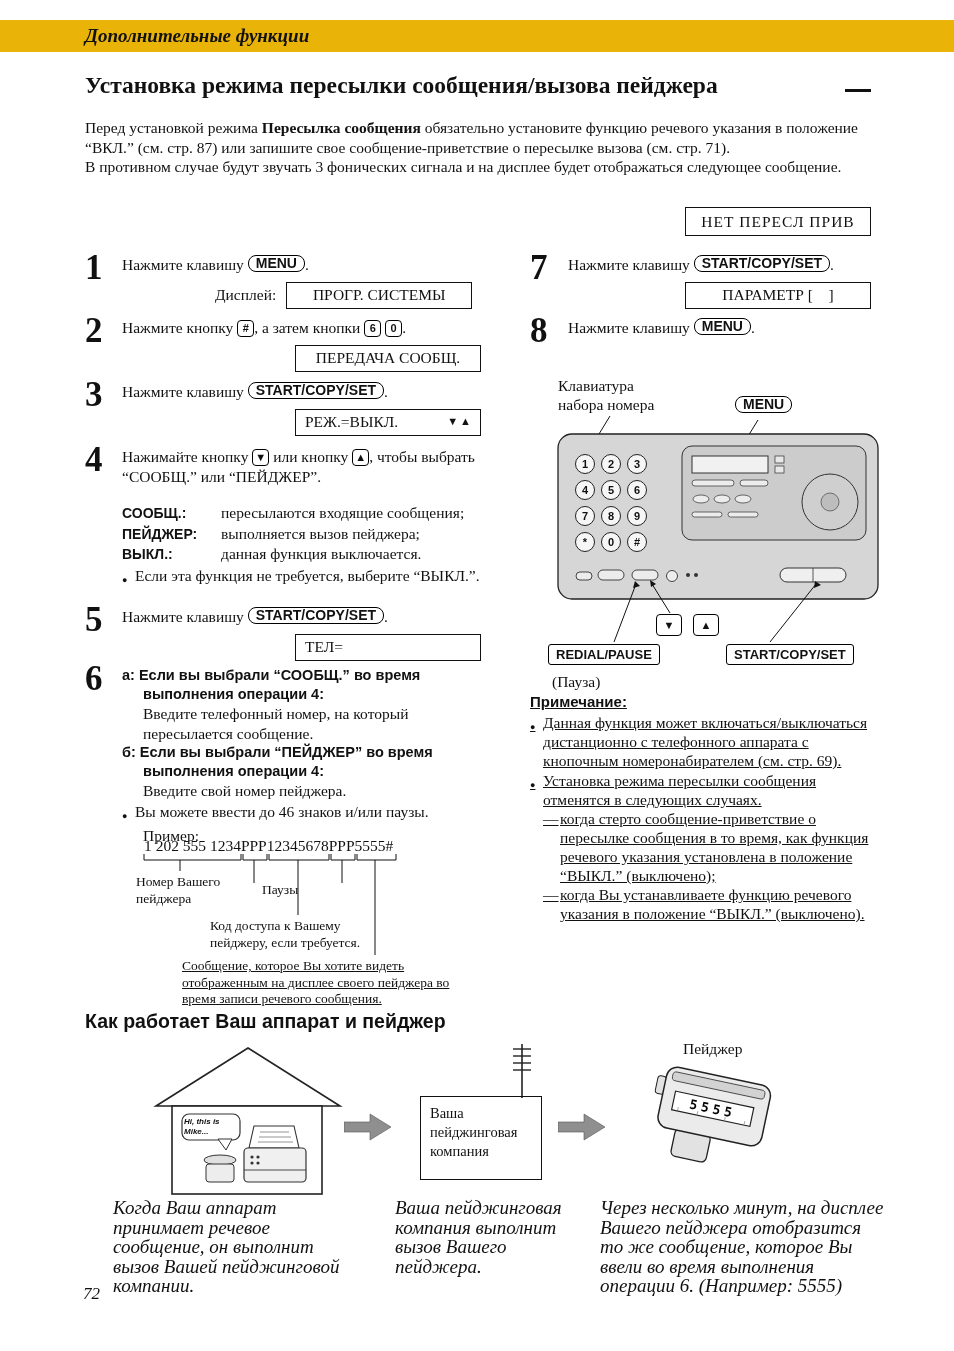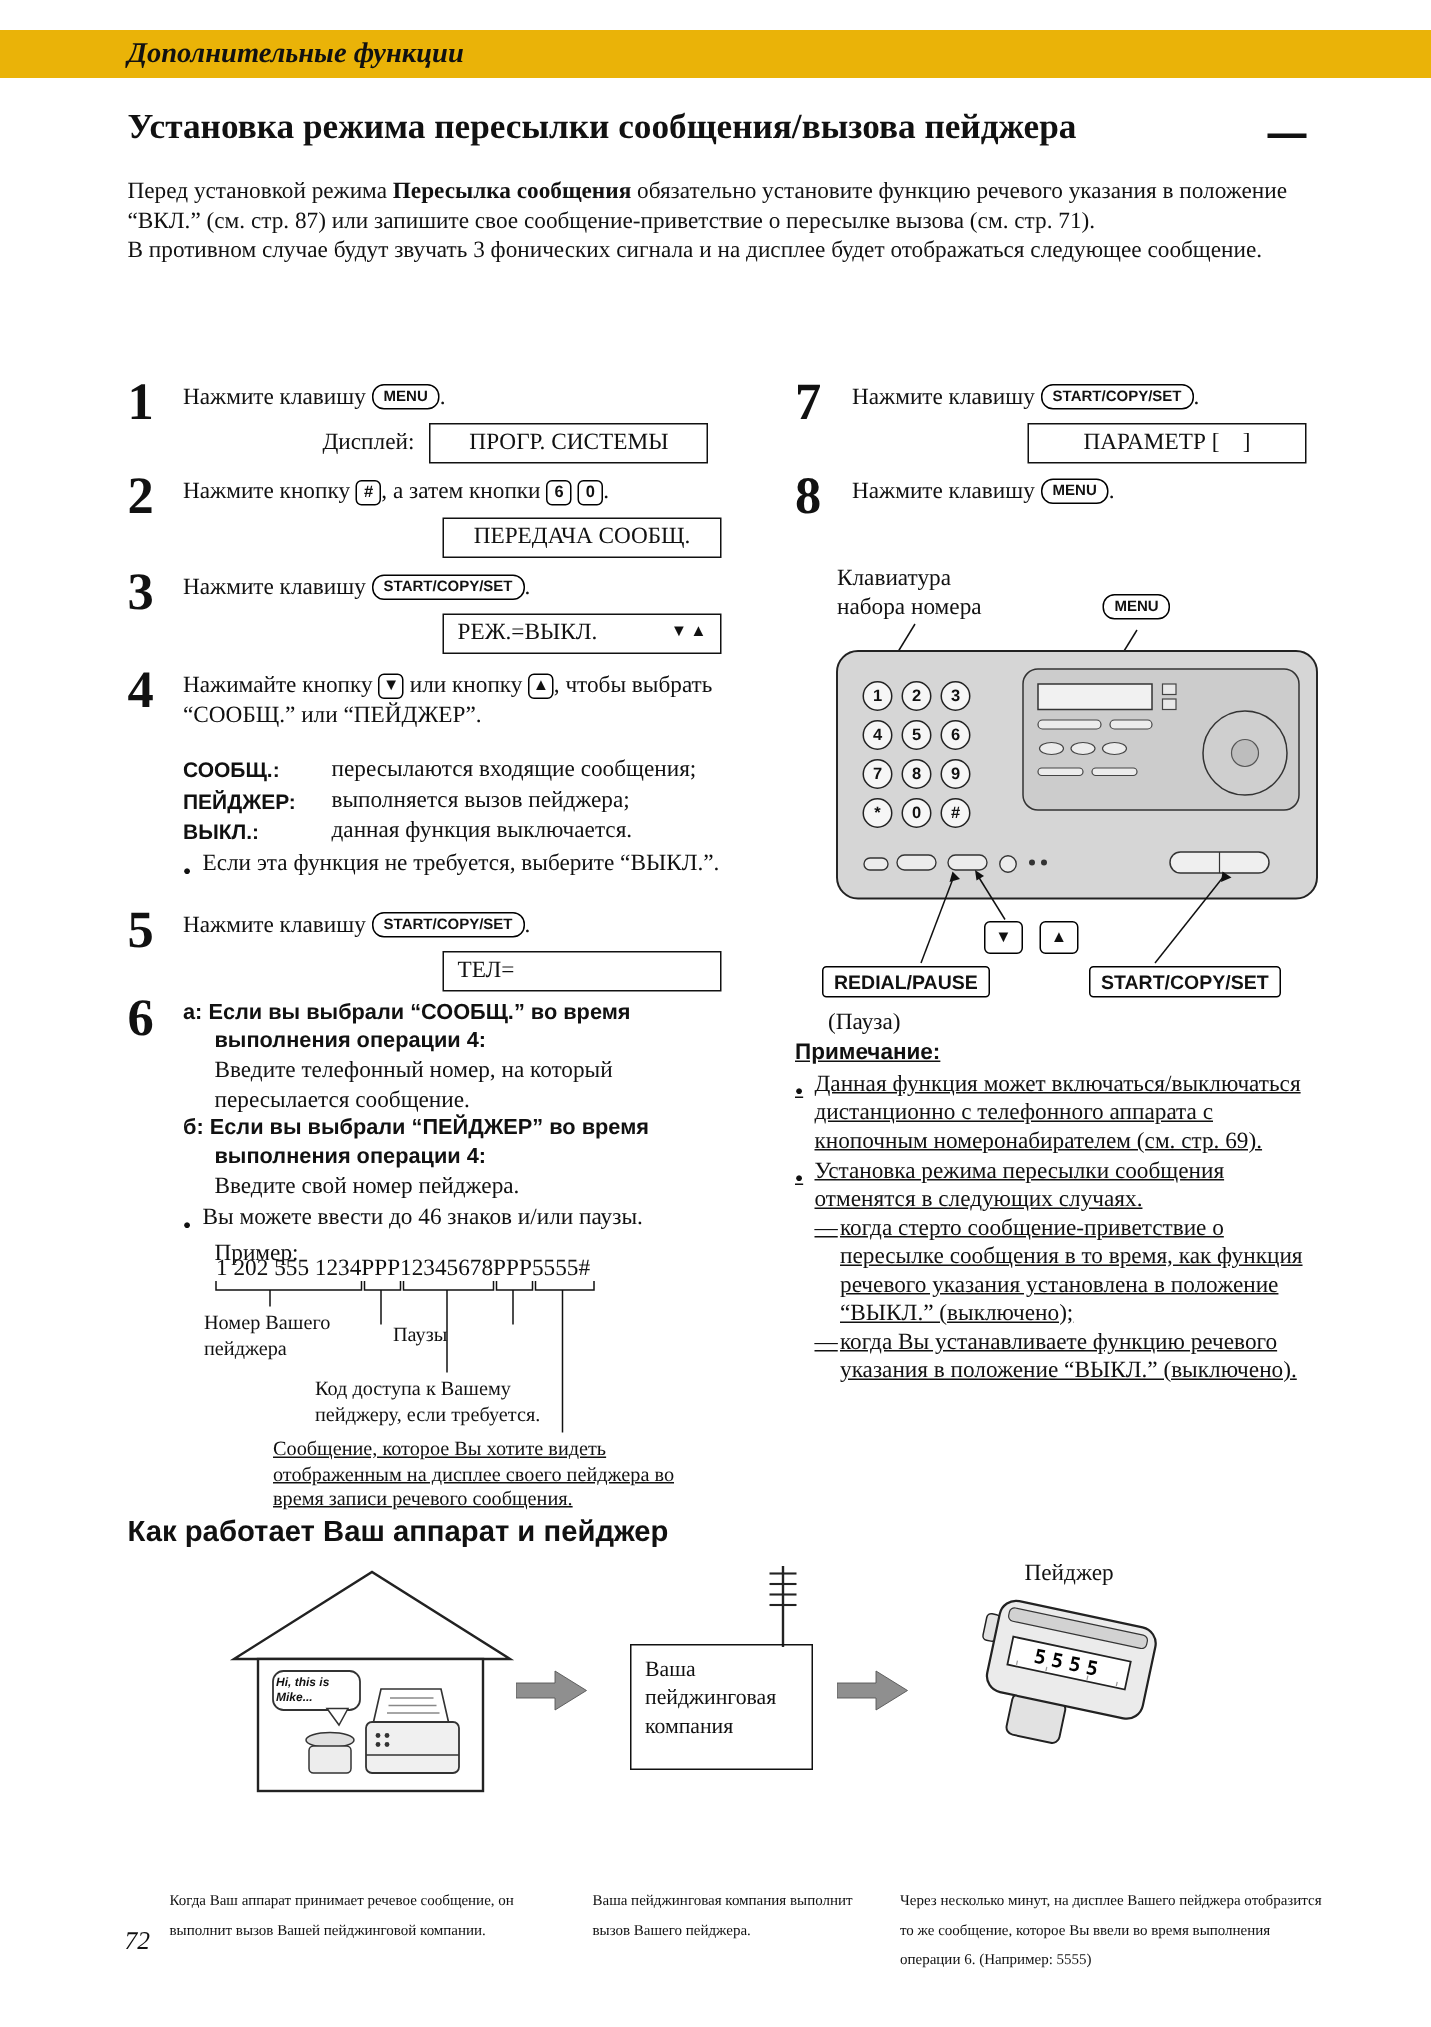--- a/index.html
+++ b/index.html
@@ -16,21 +16,21 @@
   .intro { position:absolute; left:85px; top:118px; width:778px; font-size:15.5px; line-height:19.5px; }
   .b { font-weight:bold; }
   .err-box { position:absolute; left:685px; top:207px; width:186px; height:29px; border:1.5px solid #111;
              font-size:15.5px; display:flex; align-items:center; justify-content:center; letter-spacing:1px; }
 
   .step { position:absolute; }
   .num { position:absolute; left:0; top:-7px; font-size:35px; font-weight:bold; }
   .sbody { margin-left:37px; font-size:15.5px; line-height:19.5px; }
 
   .key { display:inline-block; border:1.6px solid #000; border-radius:8px; padding:0 7px;
-         font-family:"Liberation Sans", sans-serif; font-weight:bold; font-size:10px; line-height:15px;
+         font-family:"Liberation Sans", sans-serif; font-weight:bold; font-size:14px; line-height:15px;
          vertical-align:2px; white-space:nowrap; }
   .key-sm { display:inline-block; border:1.4px solid #000; border-radius:4px; min-width:17px; height:17px;
             text-align:center; font-family:"Liberation Sans", sans-serif; font-weight:bold; font-size:11px;
             line-height:15px; vertical-align:1px; padding:0 2px; }
 
   .disp { border:1.5px solid #111; width:186px; height:27px; font-size:15.5px; display:flex;
           align-items:center; justify-content:center; white-space:pre; background:#fff; }
   .disp.left { justify-content:flex-start; padding-left:9px; }
   .disp-row { display:flex; align-items:center; margin-left:93px; margin-top:7px; gap:10px; }
   .disp.solo { margin-left:173px; margin-top:7px; }
@@ -81,21 +81,21 @@
                  font-family:"Liberation Sans", sans-serif; font-weight:bold; font-style:italic;
                  font-size:8px; line-height:9.5px; }
   .arrow1 { position:absolute; left:344px; top:1112px; }
   .arrow2 { position:absolute; left:558px; top:1112px; }
   .company { position:absolute; left:420px; top:1096px; width:122px; height:84px; border:1.5px solid #111;
              padding:7px 9px; font-size:14.5px; line-height:19px; }
   .antenna-pos { position:absolute; left:500px; top:1040px; }
   .pager-label { position:absolute; left:683px; top:1040px; font-size:15.5px; }
   .pager-pos { position:absolute; left:640px; top:1052px; }
 
-  .cap { position:absolute; top:1258px; font-size:10px; line-height:19.5px; }
+  .cap { position:absolute; top:1198px; font-size:19px; line-height:19.5px;font-style:italic; }
   .cap1 { left:113px; width:238px; }
   .cap2 { left:395px; width:180px; }
   .cap3 { left:600px; width:288px; }
 
   .pgnum { position:absolute; left:83px; top:1284px; font-size:17px; font-style:italic; }
 </style>
 </head>
 <body>
 
 <div class="page">
@@ -104,20 +104,21 @@
     <div class="header-title">Дополнительные функции</div>
   </div>
 
   <h1 class="doc-title">Установка режима пересылки сообщения/вызова пейджера</h1>
   <div class="title-rule"></div>
 
   <div class="intro">
     <span>Перед установкой режима </span><span class="b">Пересылка сообщения</span><span> обязательно установите функцию речевого указания в положение “ВКЛ.” (см. стр. 87) или запишите свое сообщение-приветствие о пересылке вызова (см. стр. 71).</span>
     <div>В противном случае будут звучать 3 фонических сигнала и на дисплее будет отображаться следующее сообщение.</div>
   </div>
+  <div class="err-box">НЕТ ПЕРЕСЛ ПРИВ</div>
 
   <div class="step" style="left:85px; top:255px; width:400px;">
     <div class="num">1</div>
     <div class="sbody" style="width:362px;">
       <div><span>Нажмите клавишу </span><span class="key">MENU</span><span>.</span></div>
       <div class="disp-row">
         <span>Дисплей:</span>
         <span class="disp">ПРОГР. СИСТЕМЫ</span>
       </div>
     </div>

